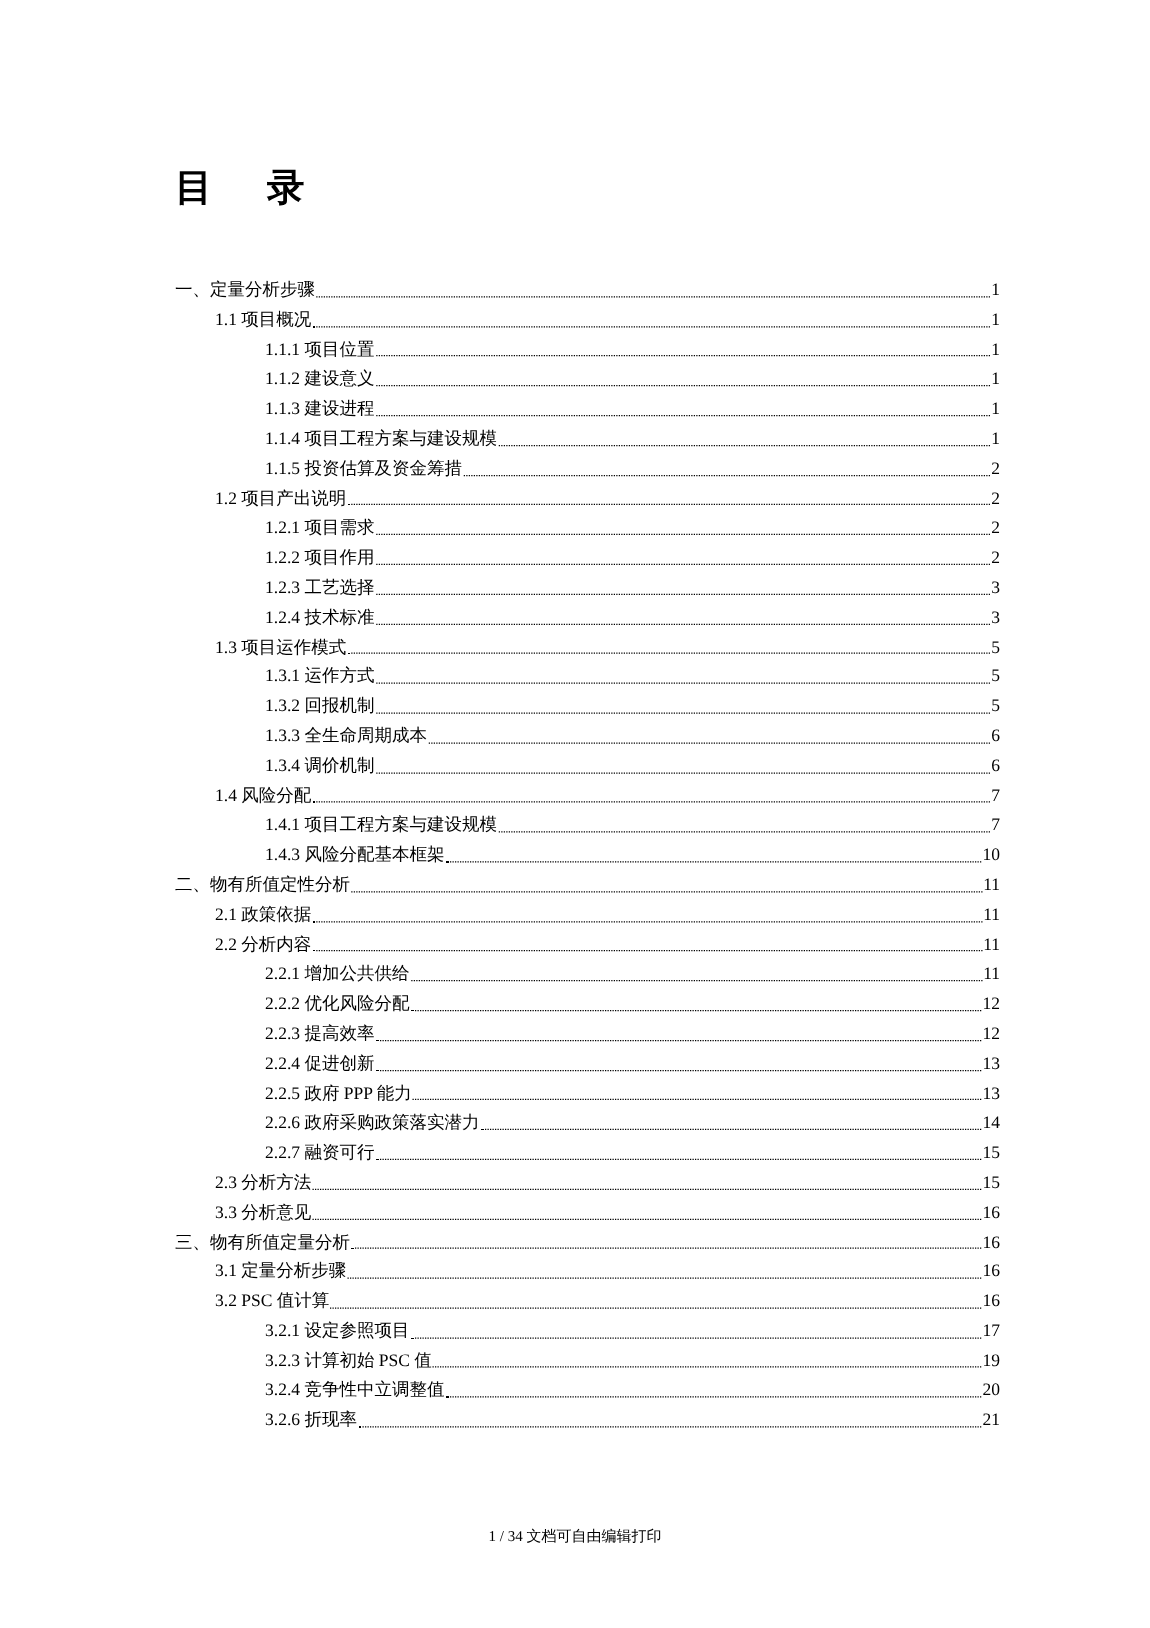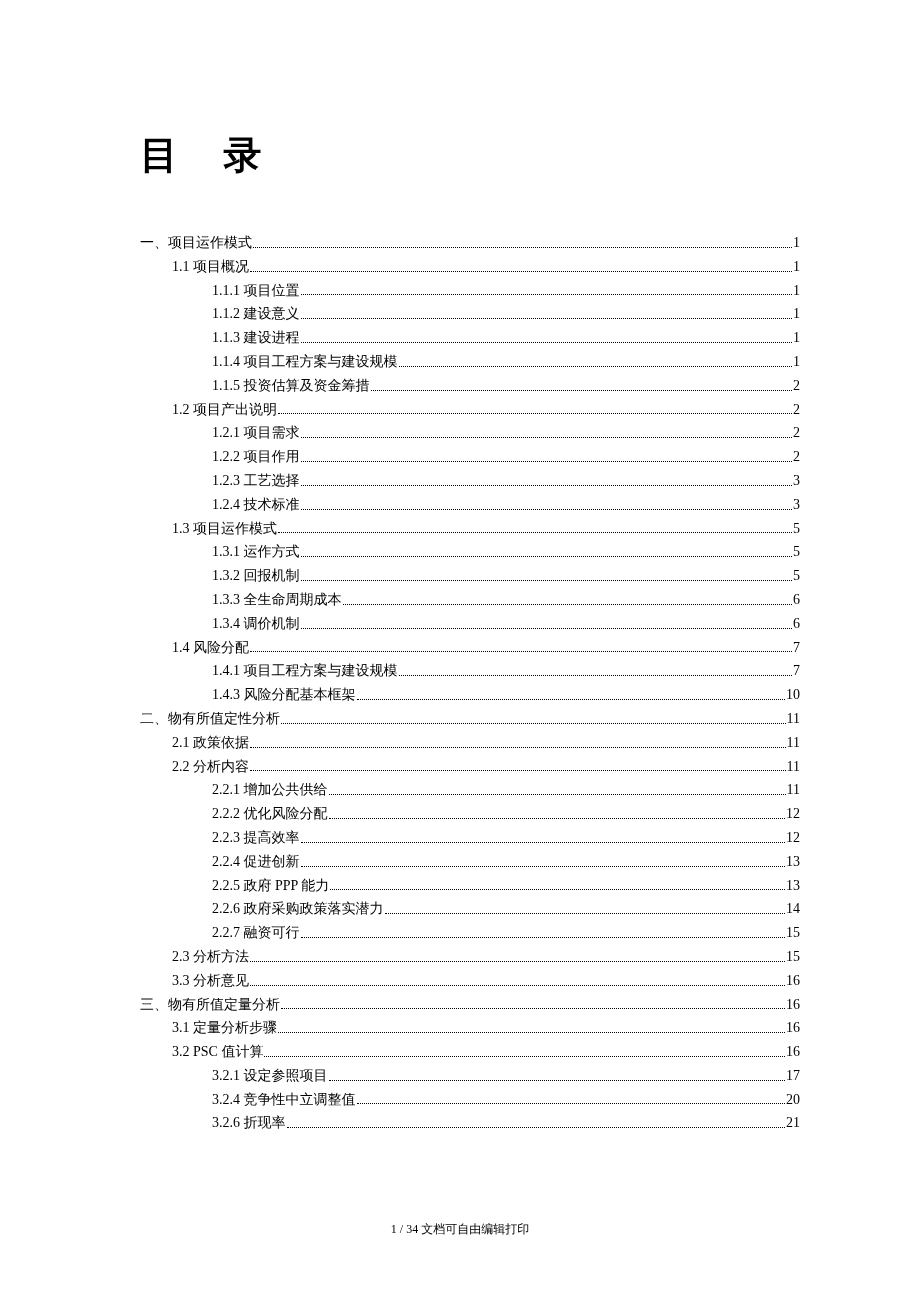--- a/index.html
+++ b/index.html
@@ -12,21 +12,21 @@
       height: 1302px;
       background: #ffffff;
       font-family: "SimSun", "宋体", serif;
       color: #000000;
       position: relative;
     }
     .page {
       padding: 130px 120px 40px 140px;
     }
     .title {
-      font-size: 38px;
+      font-size: 30px;
       font-weight: bold;
       letter-spacing: 18px;
       margin-bottom: 50px;
     }
     .toc {
       font-size: 14px;
       line-height: 1.7;
     }
     .toc-entry {
       display: flex;
@@ -62,21 +62,21 @@
       font-size: 12px;
     }
   </style>
 </head>
 <body>
 
 <div class="page">
   <div class="title">目 录</div>
   <div class="toc">
       <div class="toc-entry indent-0">
-        <span class="toc-label">一、项目运作模式</span>
+        <span class="toc-label">一、定量分析步骤</span>
         <span class="toc-dots"></span>
         <span class="toc-page">1</span>
       </div>
       <div class="toc-entry indent-1">
         <span class="toc-label">1.1  项目概况</span>
         <span class="toc-dots"></span>
         <span class="toc-page">1</span>
       </div>
       <div class="toc-entry indent-2">
         <span class="toc-label">1.1.1 项目位置</span>
@@ -240,20 +240,25 @@
       </div>
       <div class="toc-entry indent-1">
         <span class="toc-label">3.2 PSC 值计算</span>
         <span class="toc-dots"></span>
         <span class="toc-page">16</span>
       </div>
       <div class="toc-entry indent-2">
         <span class="toc-label">3.2.1 设定参照项目</span>
         <span class="toc-dots"></span>
         <span class="toc-page">17</span>
+      </div>
+      <div class="toc-entry indent-2">
+        <span class="toc-label">3.2.3 计算初始 PSC 值</span>
+        <span class="toc-dots"></span>
+        <span class="toc-page">19</span>
       </div>
       <div class="toc-entry indent-2">
         <span class="toc-label">3.2.4 竞争性中立调整值</span>
         <span class="toc-dots"></span>
         <span class="toc-page">20</span>
       </div>
       <div class="toc-entry indent-2">
         <span class="toc-label">3.2.6 折现率</span>
         <span class="toc-dots"></span>
         <span class="toc-page">21</span>

